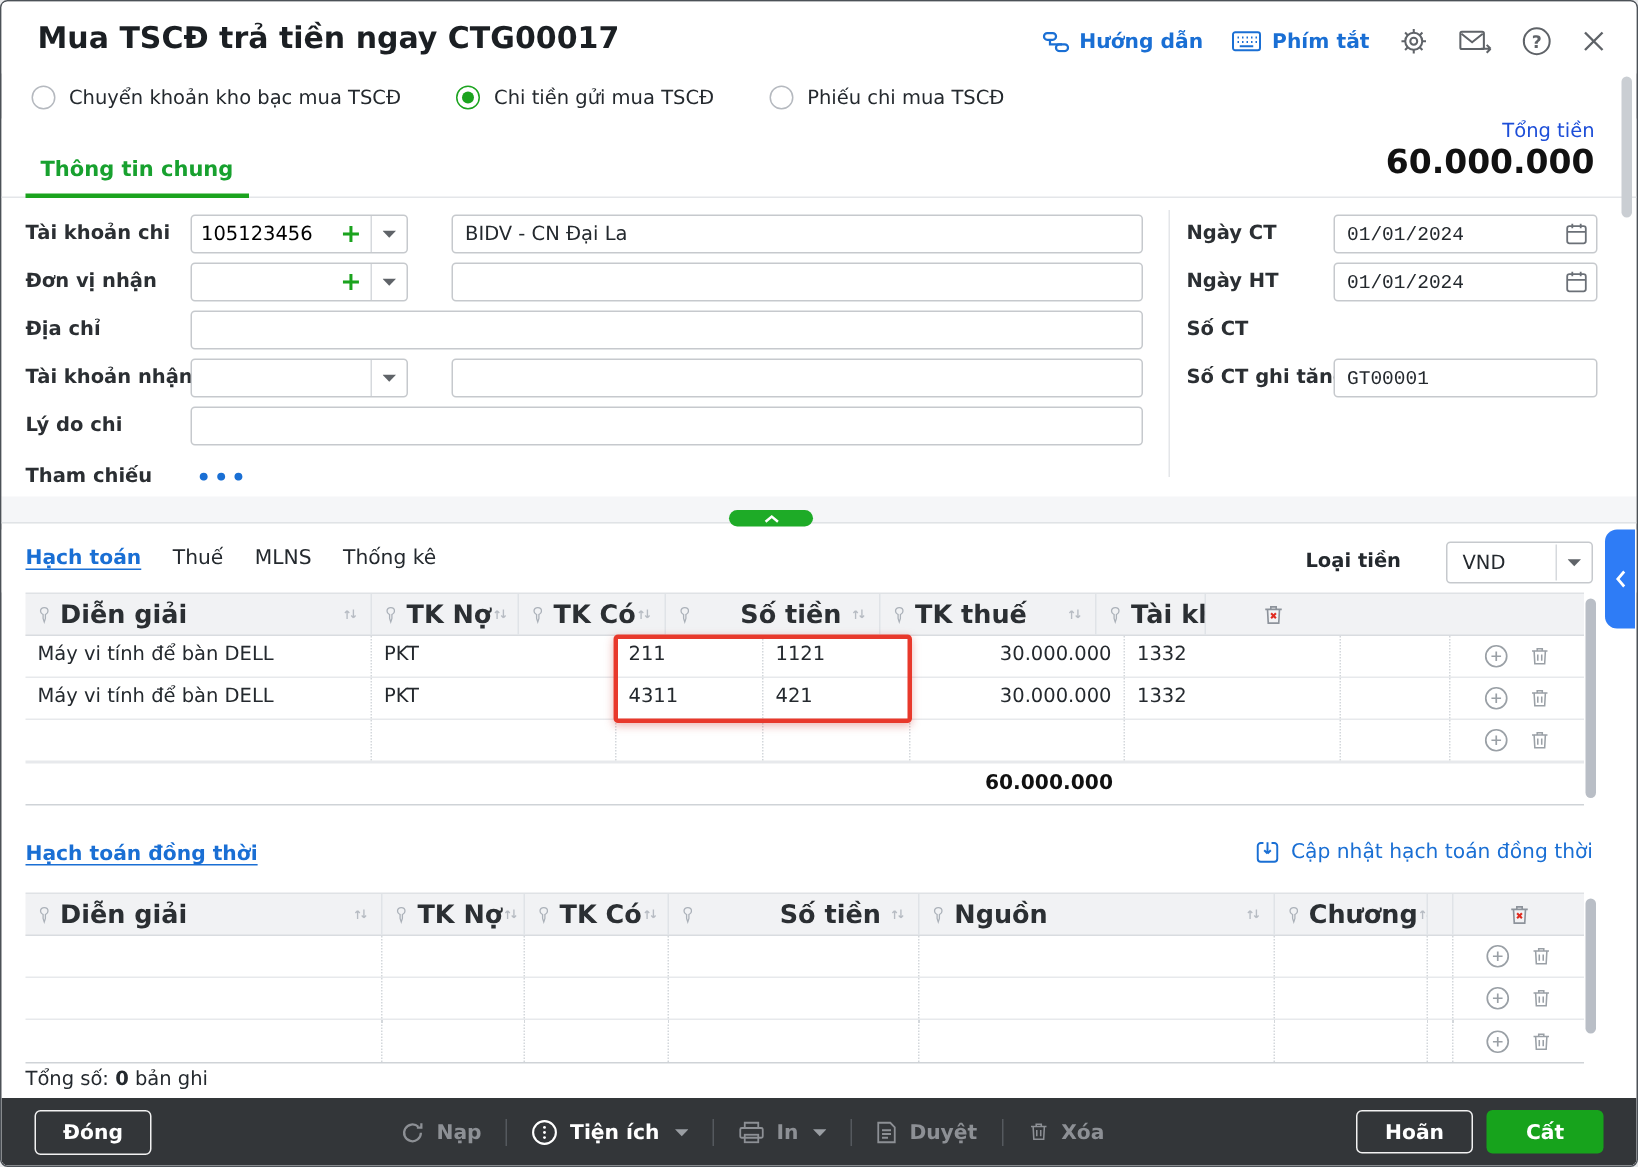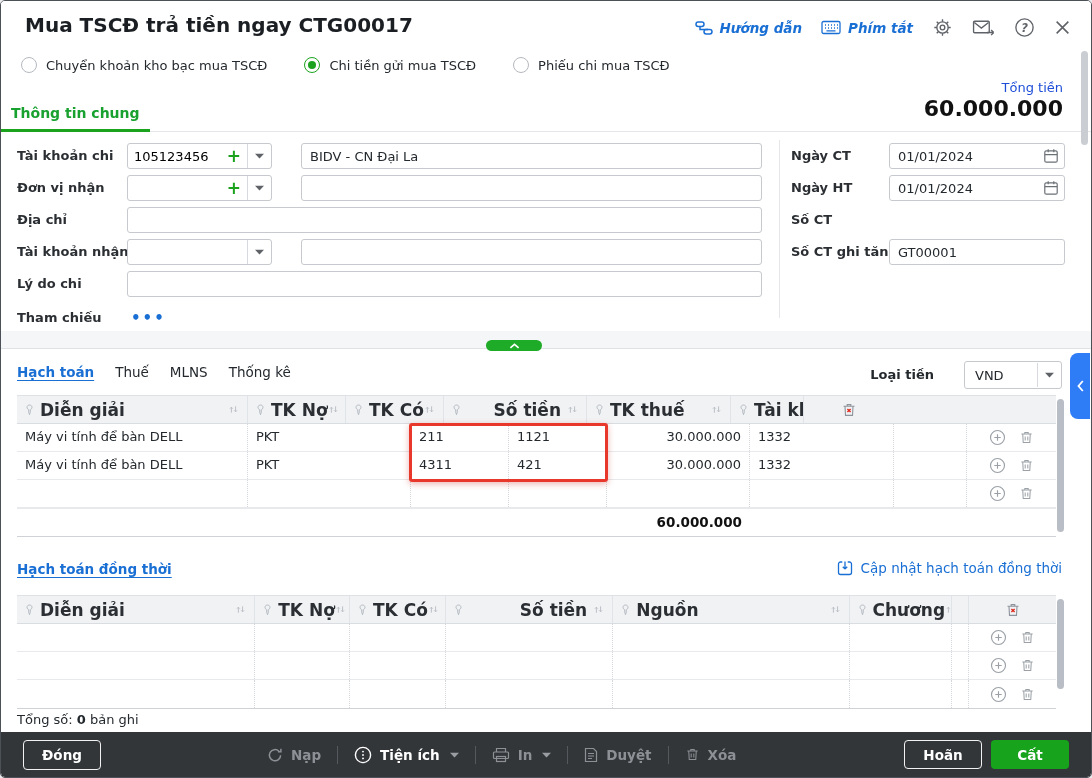--- a/index.html
+++ b/index.html
@@ -3,54 +3,54 @@
 <meta charset="utf-8">
 <style>
   * { box-sizing: border-box; margin: 0; padding: 0; }
   body { background:#e9eaec; font-family:"DejaVu Sans","Liberation Sans",sans-serif; }
   .window { position:relative; width:1092px; height:778px; background:#fff;
     border:1px solid #4c5157; border-radius:5px; overflow:hidden; color:#24292e; }
 
   
   .titlebar { position:absolute; top:0; left:0; right:0; height:48px; background:#fff; }
   .page-title { position:absolute; left:24px; top:12px; font-size:20px; font-weight:bold; color:#1b1f23; }
-  .titlebar-right { position:absolute; right:20px; top:16px; display:flex; align-items:center; gap:19px;font-style:italic; }
+  .titlebar-right { position:absolute; right:20px; top:16px; display:flex; align-items:center; gap:19px; }
   .tlink { display:flex; align-items:center; gap:7px; color:#1a6fd4; font-size:13.5px; font-weight:600; cursor:pointer; text-decoration:none; }
   .tbicon { color:#5f6368; display:flex; cursor:pointer; }
 
   
   .radio-row { position:absolute; top:52px; left:20px; height:24px; display:flex; align-items:center; gap:37px; font-size:13px; }
   .radio { display:flex; align-items:center; gap:9px; cursor:pointer; }
   .rdot { width:16px; height:16px; border:1px solid #b5b9bf; border-radius:50%; background:#fff; position:relative; }
   .radio.sel .rdot { border-color:#1ba31e; }
   .radio.sel .rdot::after { content:""; position:absolute; left:3px; top:3px; width:8px; height:8px; border-radius:50%; background:#1ba31e; }
 
   
   .tab-row { position:absolute; top:78px; left:0; right:0; height:53px; border-bottom:1px solid #e4e6e9; background:#fff; }
-  .main-tab { position:absolute; left:0; bottom:-1px; padding:0 10px 8px; font-size:14px; font-weight:bold; color:#18a12f; border-bottom:3px solid #1ba31e; cursor:pointer; }
+  .main-tab { position:absolute; left:16px; bottom:-1px; padding:0 10px 8px; font-size:14px; font-weight:bold; color:#18a12f; border-bottom:3px solid #1ba31e; cursor:pointer; }
   .total-label { position:absolute; right:28px; top:1px; font-size:13px; color:#1d4ed8; }
   .total-value { position:absolute; right:28px; top:17px; font-size:22px; font-weight:bold; color:#111; }
 
   
   .form { position:absolute; top:131px; left:0; right:0; height:199px; background:#fff; }
   .form-divider { position:absolute; left:778px; top:8px; height:178px; width:1px; background:#e4e6e9; }
   .lab { position:absolute; font-size:13px; font-weight:600; color:#2b2f33; line-height:26px; white-space:nowrap; }
   .inp { height:26px; border:1px solid #c6c9cd; border-radius:3px; font-size:13px; color:#24292e; padding:0 8px;
          font-family:inherit; background:#fff; outline:none; width:100%; }
   .combo { position:absolute; left:126px; width:145px; height:26px; border:1px solid #c6c9cd; border-radius:3px; background:#fff; display:flex; align-items:center; }
   .combo input { border:none; height:24px; flex:1; min-width:0; padding:0 6px; font-size:13px; font-family:inherit; outline:none; background:transparent; }
   .plus { color:#1ba31e; font-size:17px; font-weight:bold; line-height:24px; padding:0 6px 0 2px; cursor:pointer; }
   .vsep { width:1px; height:24px; background:#d6d9dd; }
   .caretbox { width:23px; height:24px; display:flex; align-items:center; justify-content:center; color:#5f6368; cursor:pointer; }
   .tfield { position:absolute; left:300px; width:461px; }
   .wide   { position:absolute; left:126px; width:635px; }
   .dots { position:absolute; left:130px; color:#1a6fd4; font-size:15px; font-weight:bold; letter-spacing:2px; line-height:20px; cursor:pointer; }
   .rlab { left:790px; }
   .rfield { position:absolute; left:888px; width:176px; height:26px; }
-  .rfield .inp { padding-right:26px; }
+  .rfield .inp { padding-right:26px;font-family:Liberation Mono, monospace; }
   .cal { position:absolute; right:6px; top:5px; color:#6b7077; cursor:pointer; }
 
   
   .collapse-strip { position:absolute; top:330px; left:0; right:0; height:18px; background:#f5f6f8; border-bottom:1px solid #e0e3e6; }
   .pill { position:absolute; left:485px; top:339px; width:56px; height:11px; border-radius:6px; background:#1eab27; border:none; display:flex; align-items:center; justify-content:center; cursor:pointer; z-index:5; }
 
   
   .dtabs { position:absolute; top:352px; left:0; right:0; height:42px; background:#fff; }
   .dtab-links { position:absolute; left:16px; top:11px; display:flex; gap:21px; font-size:13.5px; }
   .dtab { color:#24292e; cursor:pointer; text-decoration:none; }

